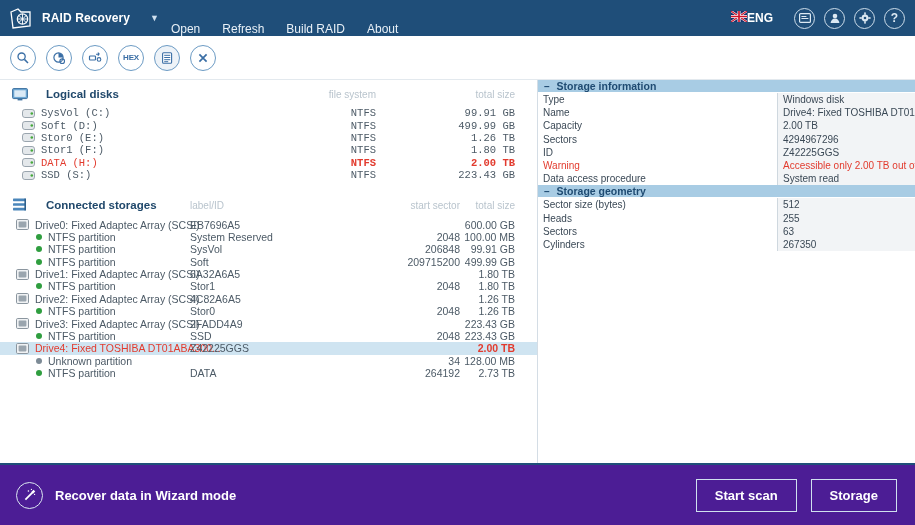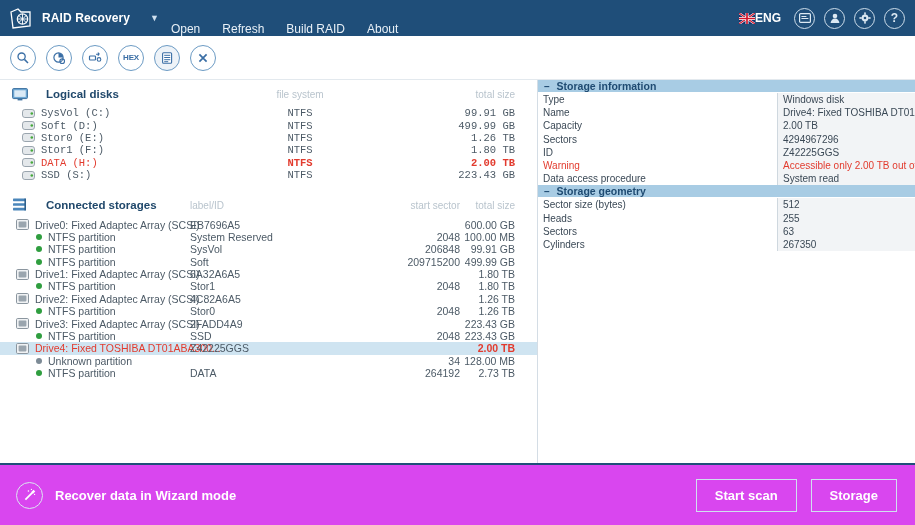--- a/index.html
+++ b/index.html
@@ -19,21 +19,21 @@
     height: 36px; background:#1f4e79; display:flex; align-items:center;
     padding: 0 10px 0 8px; flex: 0 0 36px; color:#fff;
   }
   .logo { width:26px; height:24px; margin-right:8px; display:flex; align-items:center; justify-content:center; }
   .app-title { font-size:12px; font-weight:bold; color:#fff; letter-spacing:.1px; margin-right:20px; white-space:nowrap; }
   .caret { color:#cfe0ef; font-size:9px; margin-right:12px; }
   .menu { display:flex; align-items:center; gap:22px; }
   .menu-item { color:#e8f0f7; font-size:12px; cursor:default; white-space:nowrap;margin-top:22px; }
   .header-right { margin-left:auto; display:flex; align-items:center; gap:9px; }
   .flag { width:16px; height:11px; position:relative; display:inline-block; border:0px; }
-  .lang-wrap { display:flex; align-items:center; margin-right:4px; }
+  .lang-wrap { display:flex; margin-right:12px; }
   .lang-label { color:#fff; font-size:12px; font-weight:bold; }
   .circ-btn {
     width:21px; height:21px; border-radius:50%; border:1.4px solid #cdddea;
     display:flex; align-items:center; justify-content:center; color:#dce9f3;
   }
 
   
   .toolbar {
     height:44px; flex:0 0 44px; background:#fff; display:flex; align-items:center;
     padding-left:10px; gap:10px; border-bottom:1px solid #e3e9ee;
@@ -58,21 +58,21 @@
 
   
   .ld-row, .cs-row { display:flex; align-items:center; height:12.4px; font-size:10.5px; color:#4c5a66; }
   .ld-row { padding-left:22px; }
   .cell-name { flex:0 0 auto; display:flex; align-items:center; }
   .disk-icon { width:13px; height:9px; margin-right:6px; flex:0 0 13px; }
   .red { color:#e23b2e; }
   .red-b { color:#e23b2e; font-weight:bold; }
 
   
-  .lcol-fs { position:absolute; left:240px; width:120px; text-align:center; }
+  .lcol-fs { position:absolute; left:256px; width:120px; text-align:right; }
   .lcol-sz { position:absolute; right:22px; text-align:right; }
   .rowwrap { position:relative; height:12.4px;gap:10px; }
 
   .cs-row { padding-left:16px; }
   .cs-drive-icon { width:13px; height:11px; margin-right:6px; flex:0 0 13px; }
   .dot { width:6px; height:6px; border-radius:50%; background:#2f9e3f; margin-right:6px; flex:0 0 6px; display:inline-block;}
   .dot.gray { background:#7d8b96; }
   .part-row { padding-left:36px; }
   .ccol-label { position:absolute; left:190px; }
   .ccol-start { position:absolute; left:330px; width:130px; text-align:right; }
@@ -87,21 +87,21 @@
   }
   .panel-head .minus { font-size:10px; font-weight:bold; color:#1f4b72; }
   .prop-row { display:flex; height:13.2px; font-size:10px; color:#3b4956; align-items:center; }
   .prop-key { flex:0 0 240px; padding-left:5px; background:#fff; height:13.2px; display:flex; align-items:center;
               border-right:1px solid #cfd8df; overflow:hidden; white-space:nowrap; }
   .prop-val { flex:1 1 auto; padding-left:5px; background:#f2f4f6; height:13.2px; display:flex; align-items:center;
               overflow:hidden; white-space:nowrap; }
 
   
   .footer {
-    flex:0 0 62px; height:62px; background:#d946ef; border-top:2px solid #1f4e79;
+    flex:0 0 62px; height:62px; background:#4c1d95; border-top:2px solid #1f4e79;
     display:flex; align-items:center; padding:0 18px 0 16px;
   }
   .wizard { display:flex; align-items:center; gap:12px; }
   .wiz-circ { width:27px; height:27px; border-radius:50%; border:1.5px solid #dbe7f1; display:flex; align-items:center; justify-content:center; }
   .wiz-text { color:#ffffff; font-size:13px; font-weight:bold; }
   .footer-right { margin-left:auto; display:flex; gap:14px; }
   .ft-btn {
     border:1.5px solid #cfe0ef; color:#fff; font-size:13px; font-weight:bold;
     padding:8px 18px; background:transparent; min-width:84px; text-align:center;
   }

